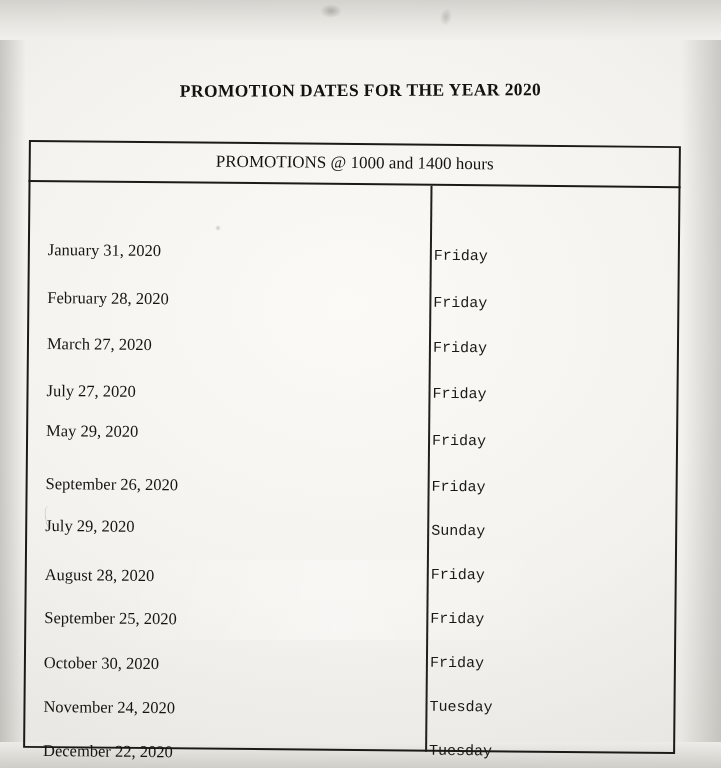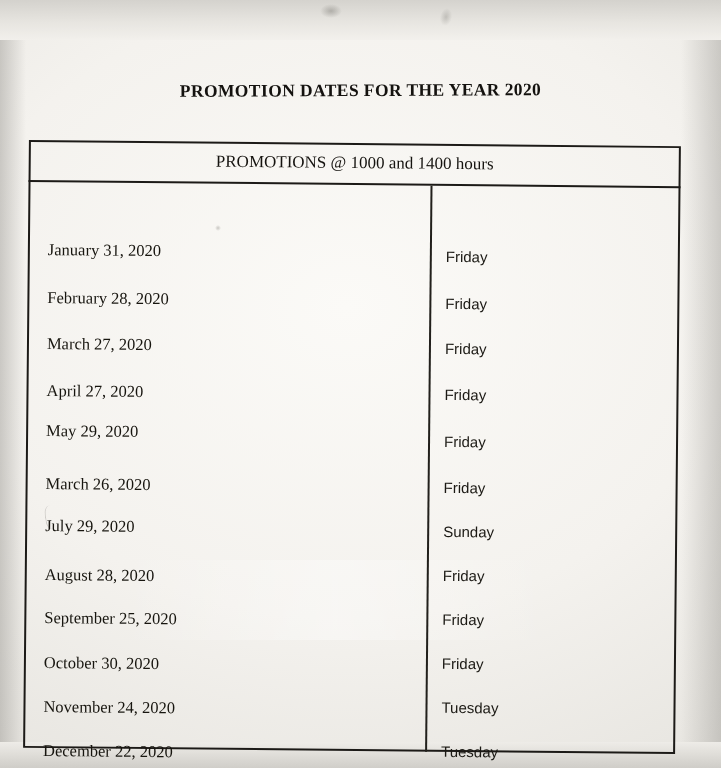--- a/index.html
+++ b/index.html
@@ -124,25 +124,25 @@
   .cell-date {
     position: absolute;
     left: 20px;
     font-size: 16.5px;
     color: #17150f;
     white-space: nowrap;
     font-family: "Liberation Serif", serif;
   }
   .cell-day {
     position: absolute;
-    left: 418px;
+    left: 406px;
     font-size: 15px;
     color: #1b1914;
     white-space: nowrap;
-    font-family: Liberation Sans, sans-serif;
+    font-family: Liberation Mono, monospace;
   }
 
   
   .crease-1 {
     position: absolute;
     left: 45px; top: 505px; width: 14px; height: 24px;
     border-left: 1px solid rgba(90,88,83,.25);
     border-radius: 40%;
     transform: rotate(-8deg);
   }
@@ -192,31 +192,31 @@
       <div class="cell-date" style="top:8px;">February 28, 2020</div>
       <div class="cell-day" style="top:11px;">Friday</div>
     </div>
 
     <div class="row" style="top:143px;">
       <div class="cell-date" style="top:9px;">March 27, 2020</div>
       <div class="cell-day" style="top:11px;">Friday</div>
     </div>
 
     <div class="row" style="top:190px;">
-      <div class="cell-date" style="top:9px;">April 27, 2020</div>
+      <div class="cell-date" style="top:9px;">July 27, 2020</div>
       <div class="cell-day" style="top:10px;">Friday</div>
     </div>
 
     <div class="row" style="top:236px;">
       <div class="cell-date" style="top:3px;font-family:Liberation Serif, serif;">May 29, 2020</div>
       <div class="cell-day" style="top:11px;">Friday</div>
     </div>
 
     <div class="row" style="top:283px;">
-      <div class="cell-date" style="top:9px;">March 26, 2020</div>
+      <div class="cell-date" style="top:9px;">September 26, 2020</div>
       <div class="cell-day" style="top:10px;">Friday</div>
     </div>
 
     <div class="row" style="top:328px;">
       <div class="cell-date" style="top:6px;">July 29, 2020</div>
       <div class="cell-day" style="top:9px;">Sunday</div>
     </div>
 
     <div class="row" style="top:372px;">
       <div class="cell-date" style="top:11px;">August 28, 2020</div>

